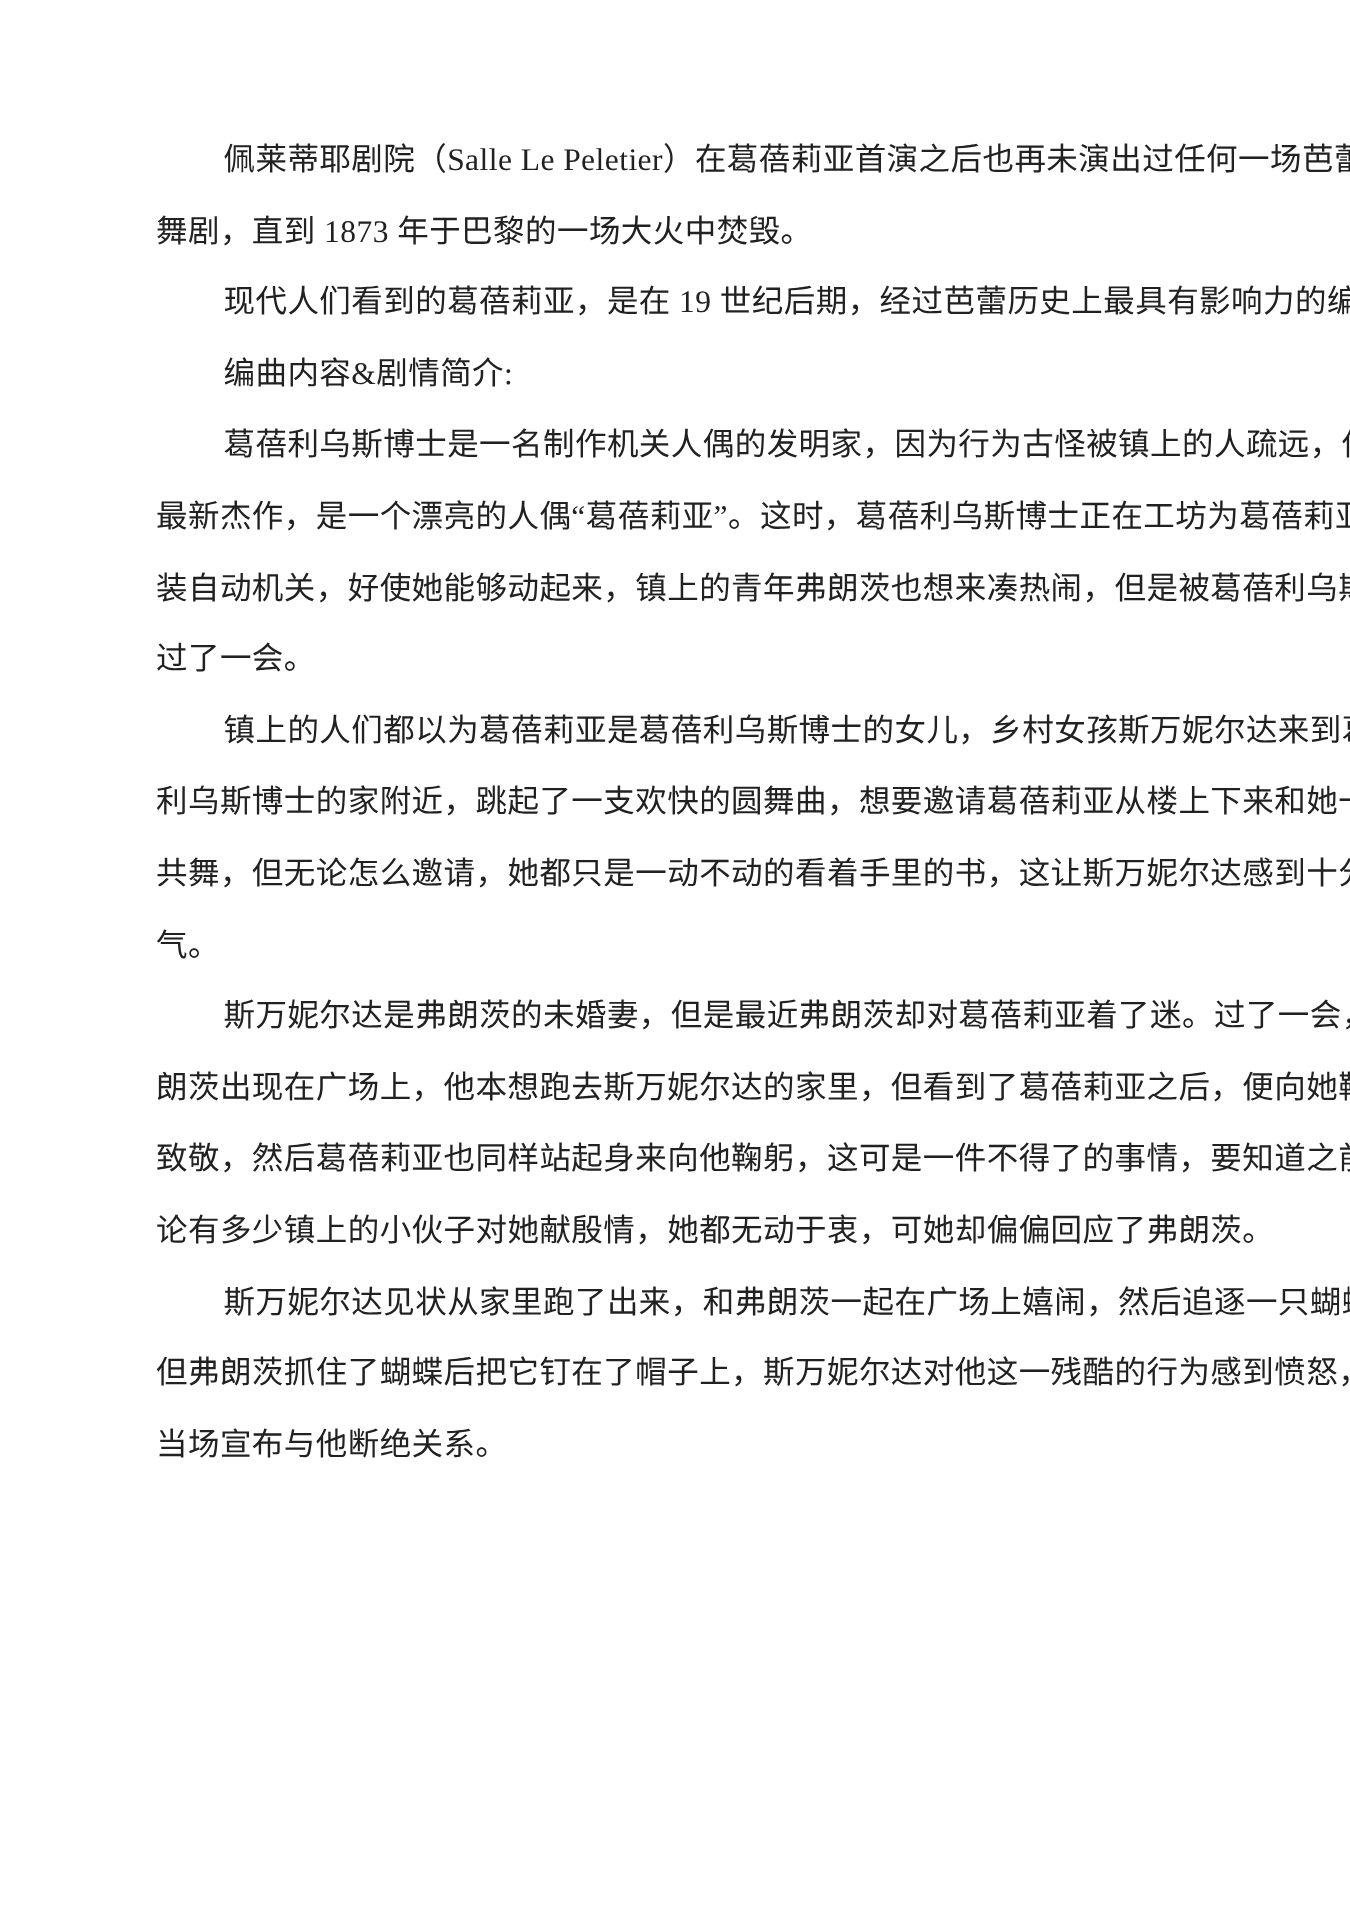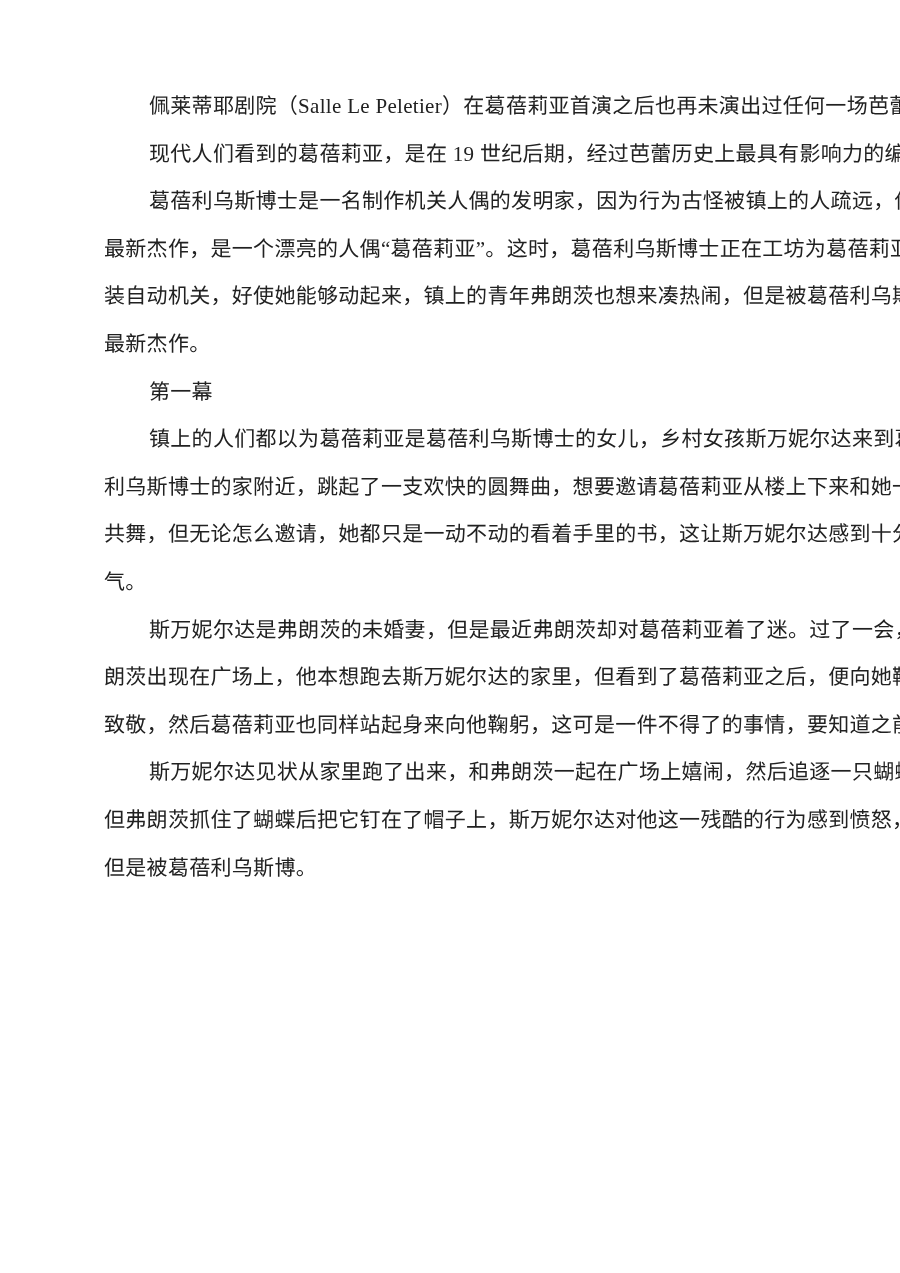--- a/index.html
+++ b/index.html
@@ -38,43 +38,45 @@
     padding-left: 45px;
   }
 </style>
 </head>
 <body>
 
 <div class="page" style="background: rgb(255, 255, 255);">
   <div class="doc-body" style="color: rgb(33, 33, 33);">
       <div class="paragraph">
         <div class="line indent">佩莱蒂耶剧院（Salle Le Peletier）在葛蓓莉亚首演之后也再未演出过任何一场芭蕾</div>
+        <div class="line">舞剧，直到 1873 年于巴黎的一场大火中焚毁。</div>
       </div>
       <div class="paragraph">
         <div class="line indent">现代人们看到的葛蓓莉亚，是在 19 世纪后期，经过芭蕾历史上最具有影响力的编舞</div>
       </div>
       <div class="paragraph">
+        <div class="line indent">编曲内容&amp;剧情简介:</div>
+      </div>
+      <div class="paragraph">
         <div class="line indent">葛蓓利乌斯博士是一名制作机关人偶的发明家，因为行为古怪被镇上的人疏远，他的</div>
         <div class="line">最新杰作，是一个漂亮的人偶“葛蓓莉亚”。这时，葛蓓利乌斯博士正在工坊为葛蓓莉亚安</div>
         <div class="line">装自动机关，好使她能够动起来，镇上的青年弗朗茨也想来凑热闹，但是被葛蓓利乌斯博</div>
-        <div class="line">最新杰作。</div>
-      </div>
-      <div class="paragraph">
-        <div class="line indent">第一幕</div>
+        <div class="line">过了一会。</div>
       </div>
       <div class="paragraph">
         <div class="line indent">镇上的人们都以为葛蓓莉亚是葛蓓利乌斯博士的女儿，乡村女孩斯万妮尔达来到葛蓓</div>
         <div class="line">利乌斯博士的家附近，跳起了一支欢快的圆舞曲，想要邀请葛蓓莉亚从楼上下来和她一起</div>
         <div class="line">共舞，但无论怎么邀请，她都只是一动不动的看着手里的书，这让斯万妮尔达感到十分生</div>
         <div class="line">气。</div>
       </div>
       <div class="paragraph">
         <div class="line indent">斯万妮尔达是弗朗茨的未婚妻，但是最近弗朗茨却对葛蓓莉亚着了迷。过了一会，弗</div>
         <div class="line">朗茨出现在广场上，他本想跑去斯万妮尔达的家里，但看到了葛蓓莉亚之后，便向她鞠躬</div>
         <div class="line">致敬，然后葛蓓莉亚也同样站起身来向他鞠躬，这可是一件不得了的事情，要知道之前无</div>
+        <div class="line">论有多少镇上的小伙子对她献殷情，她都无动于衷，可她却偏偏回应了弗朗茨。</div>
       </div>
       <div class="paragraph">
         <div class="line indent">斯万妮尔达见状从家里跑了出来，和弗朗茨一起在广场上嬉闹，然后追逐一只蝴蝶，</div>
         <div class="line">但弗朗茨抓住了蝴蝶后把它钉在了帽子上，斯万妮尔达对他这一残酷的行为感到愤怒，便</div>
-        <div class="line">但是被葛蓓利乌斯博。</div>
+        <div class="line">当场宣布与他断绝关系。</div>
       </div>
     </div>
 </div>
 
 </body></html>

